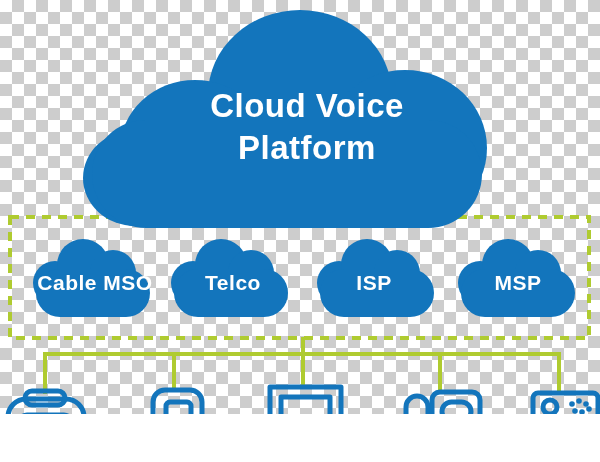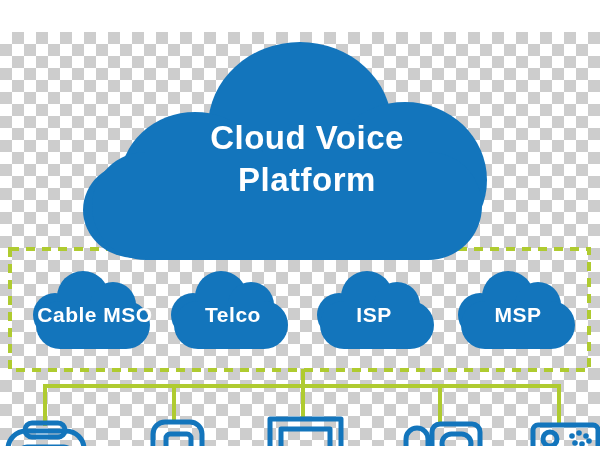--- a/index.html
+++ b/index.html
@@ -9,21 +9,20 @@
     width: 600px;
     height: 414px;
     overflow: hidden;
     background-color: #ffffff;
     
     background-image:
       linear-gradient(45deg, #cdcdcd 25%, transparent 25%, transparent 75%, #cdcdcd 75%),
       linear-gradient(45deg, #cdcdcd 25%, transparent 25%, transparent 75%, #cdcdcd 75%);
     background-size: 24px 24px;
     background-position: 0 0, 12px 12px;
-    margin-top: 32px;
   }
   svg { position: absolute; left: 0; top: 0; }
   .cloud-title {
     font-weight: bold;
     font-size: 33px;
     letter-spacing: 0.5px;
     text-anchor: middle;
   }
   .provider-label {
     font-weight: bold;

